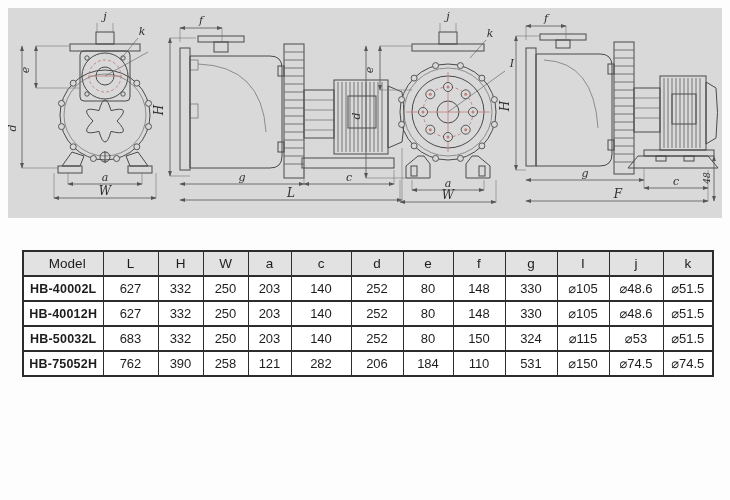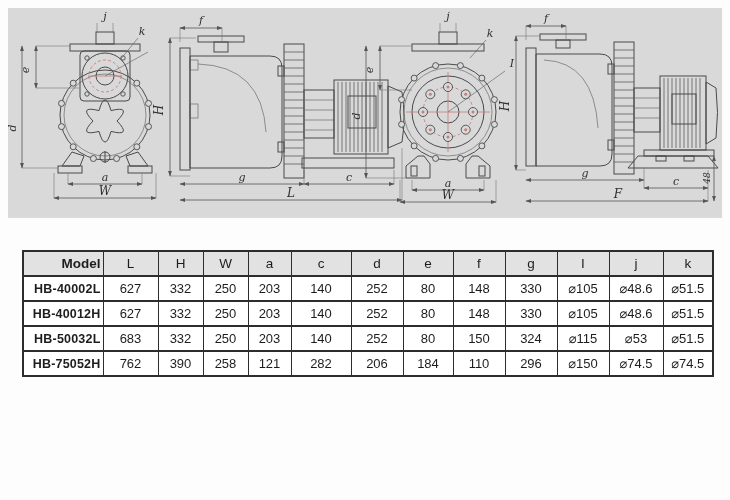--- a/index.html
+++ b/index.html
@@ -23,22 +23,22 @@
   
   .table-wrap { position:absolute; left:22px; top:250px; }
   table.spec { border-collapse:collapse; table-layout:fixed; width:690px; border:2px solid #2d2d2d; background:#ffffff; }
   .spec th, .spec td {
     border-left:1px solid #2d2d2d; border-right:1px solid #2d2d2d;
     border-top:2px solid #2d2d2d; border-bottom:2px solid #2d2d2d;
     height:23px; padding:0 2px; text-align:center;
     font-size:13px; color:#1d1d1d; overflow:hidden; white-space:nowrap;
   }
   .spec thead th { background:#e2e2e2; font-weight:normal; font-size:13.5px; }
-  .spec thead th.model-h { text-align:right; padding-left:10px;font-weight:bold; }
-  .spec td.model { font-weight:bold; font-size:12.5px; letter-spacing:0.2px;text-align:right; }
+  .spec thead th.model-h { text-align:center; padding-left:10px; }
+  .spec td.model { font-weight:bold; font-size:12.5px; letter-spacing:0.2px; }
 </style>
 </head>
 <body>
 
 <div class="page">
 
   <div class="diagram-panel">
     <svg width="714" height="210" viewBox="0 0 714 210">
       <defs>
         <marker id="arw" viewBox="0 0 10 10" refX="9" refY="5" markerWidth="7" markerHeight="7" orient="auto-start-reverse">
@@ -429,21 +429,21 @@
         <tr>
           <td class="model">HB-75052H</td>
           <td>762</td>
           <td>390</td>
           <td>258</td>
           <td>121</td>
           <td>282</td>
           <td>206</td>
           <td>184</td>
           <td>110</td>
-          <td>296</td>
+          <td>531</td>
           <td>⌀150</td>
           <td>⌀74.5</td>
           <td>⌀74.5</td>
         </tr>
       </tbody>
     </table>
   </div>
 </div>
 
 </body></html>

